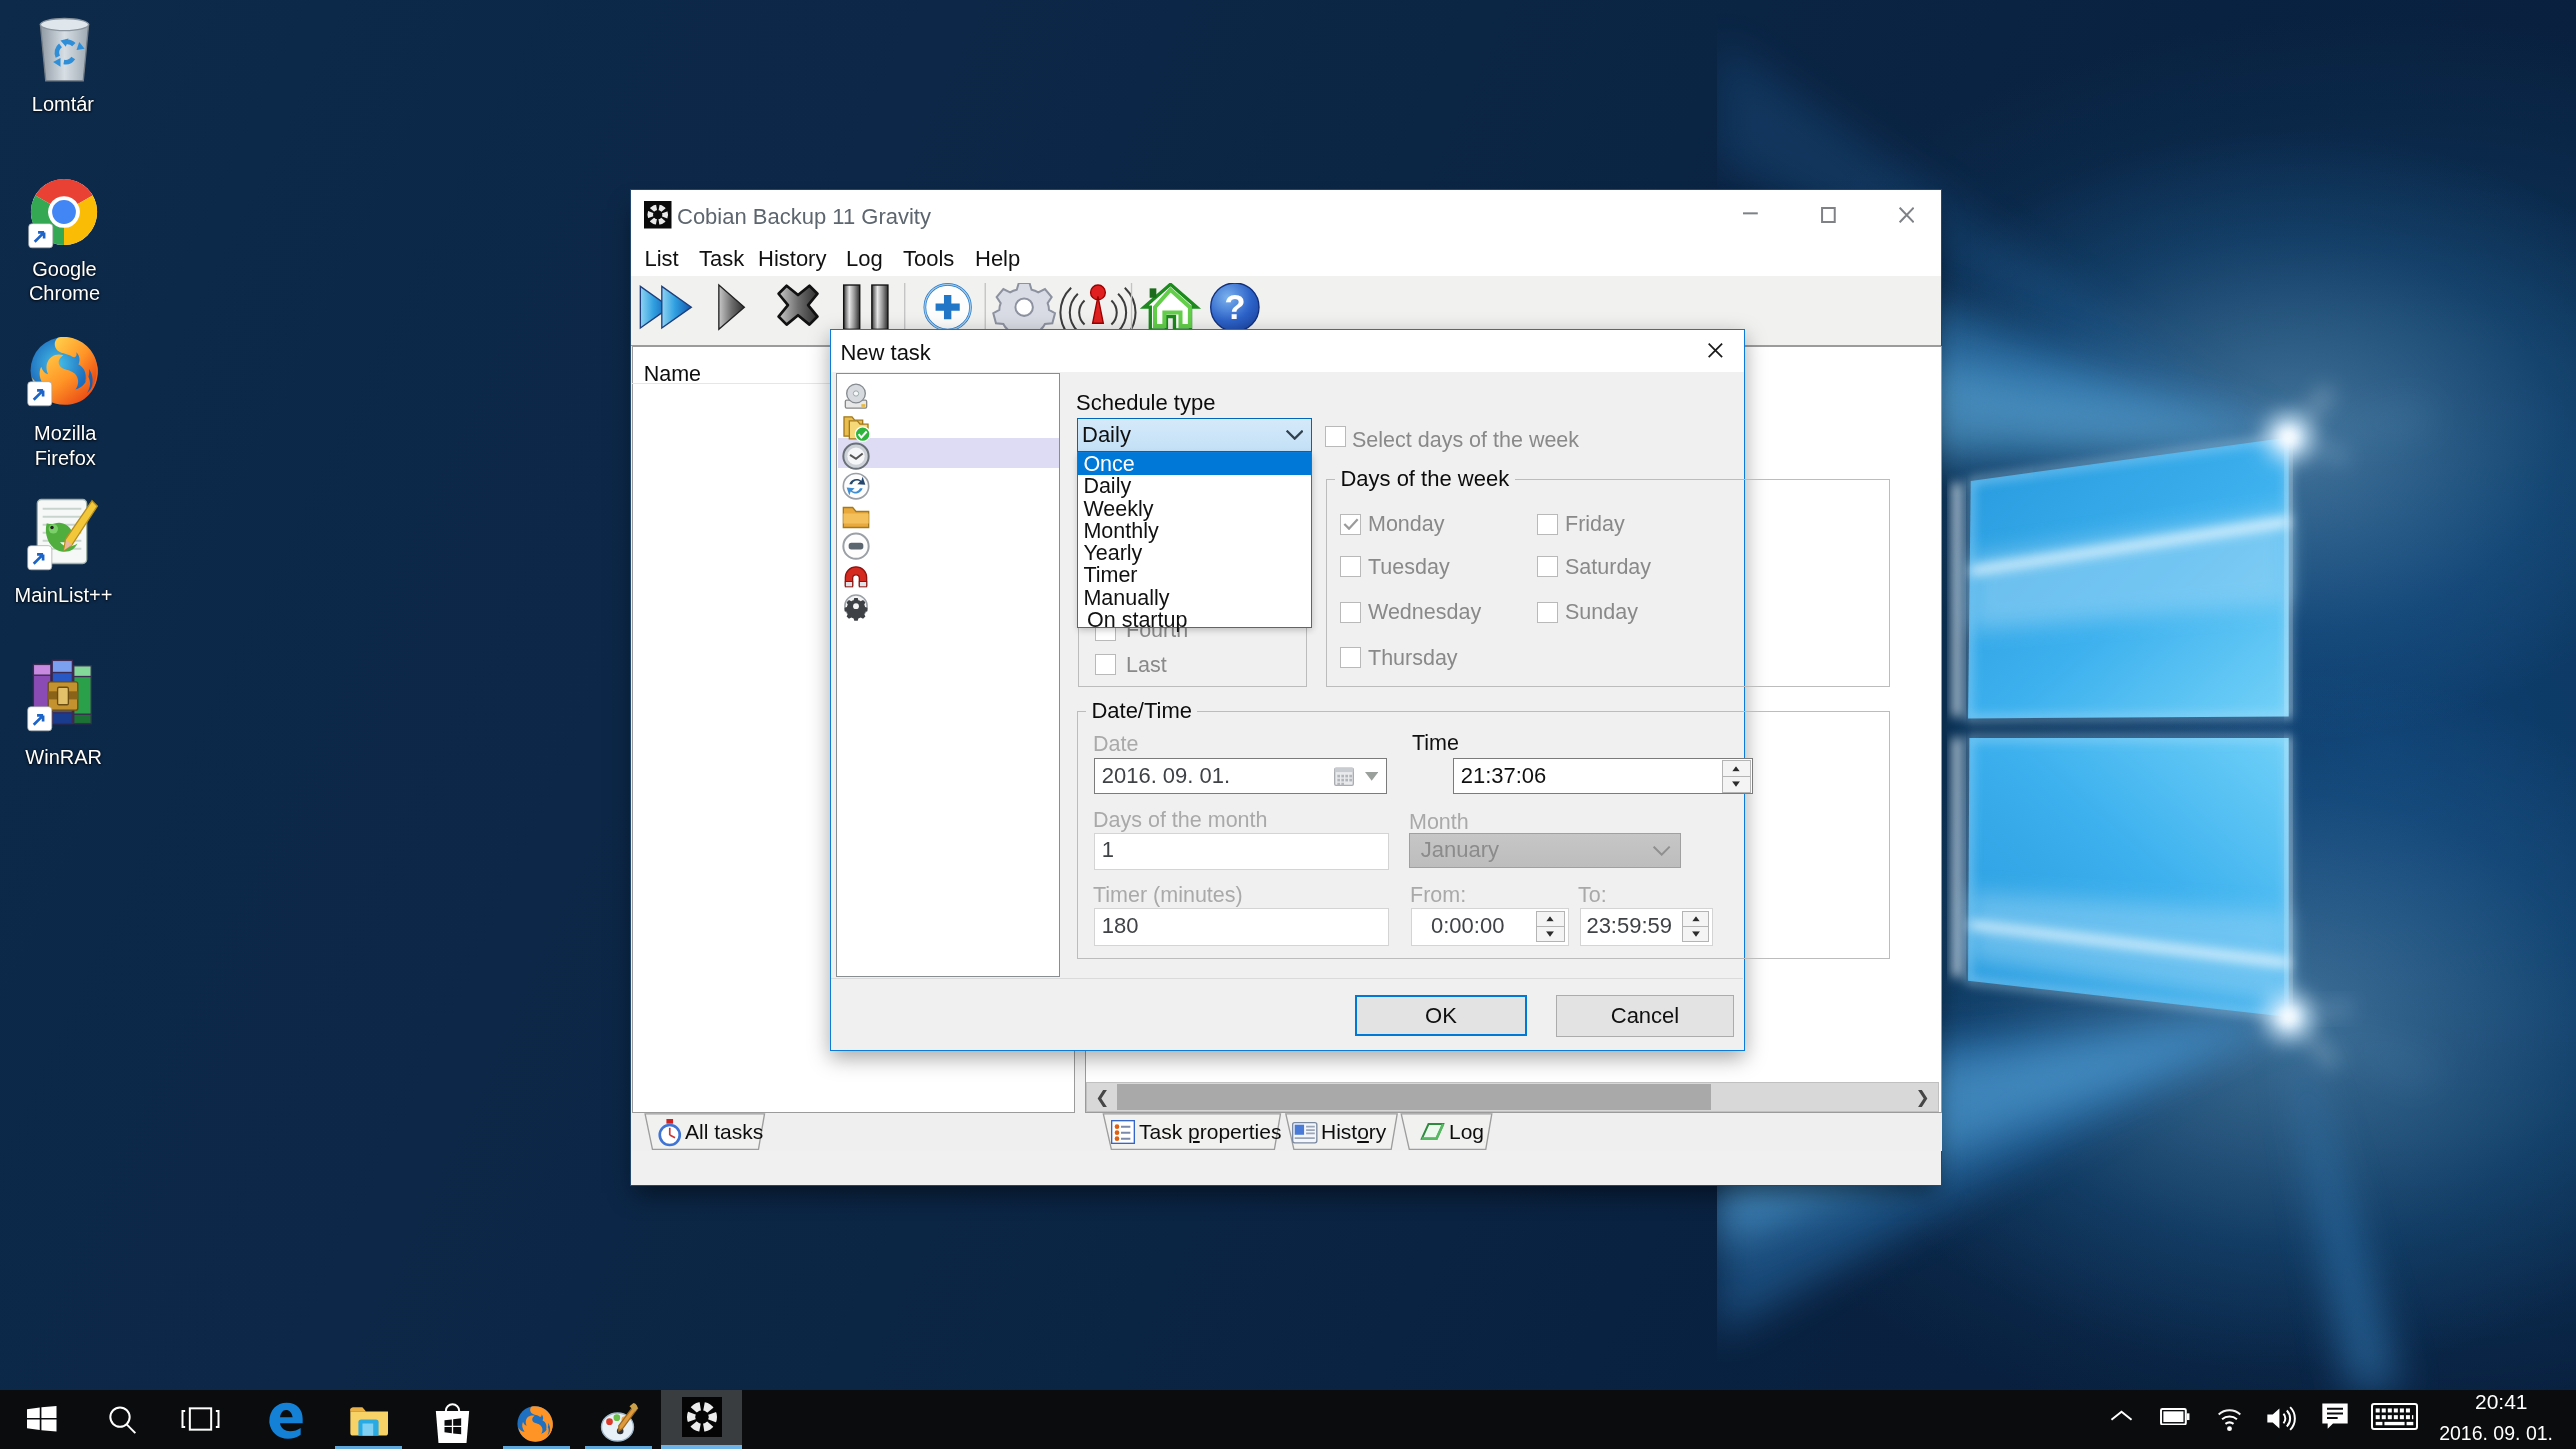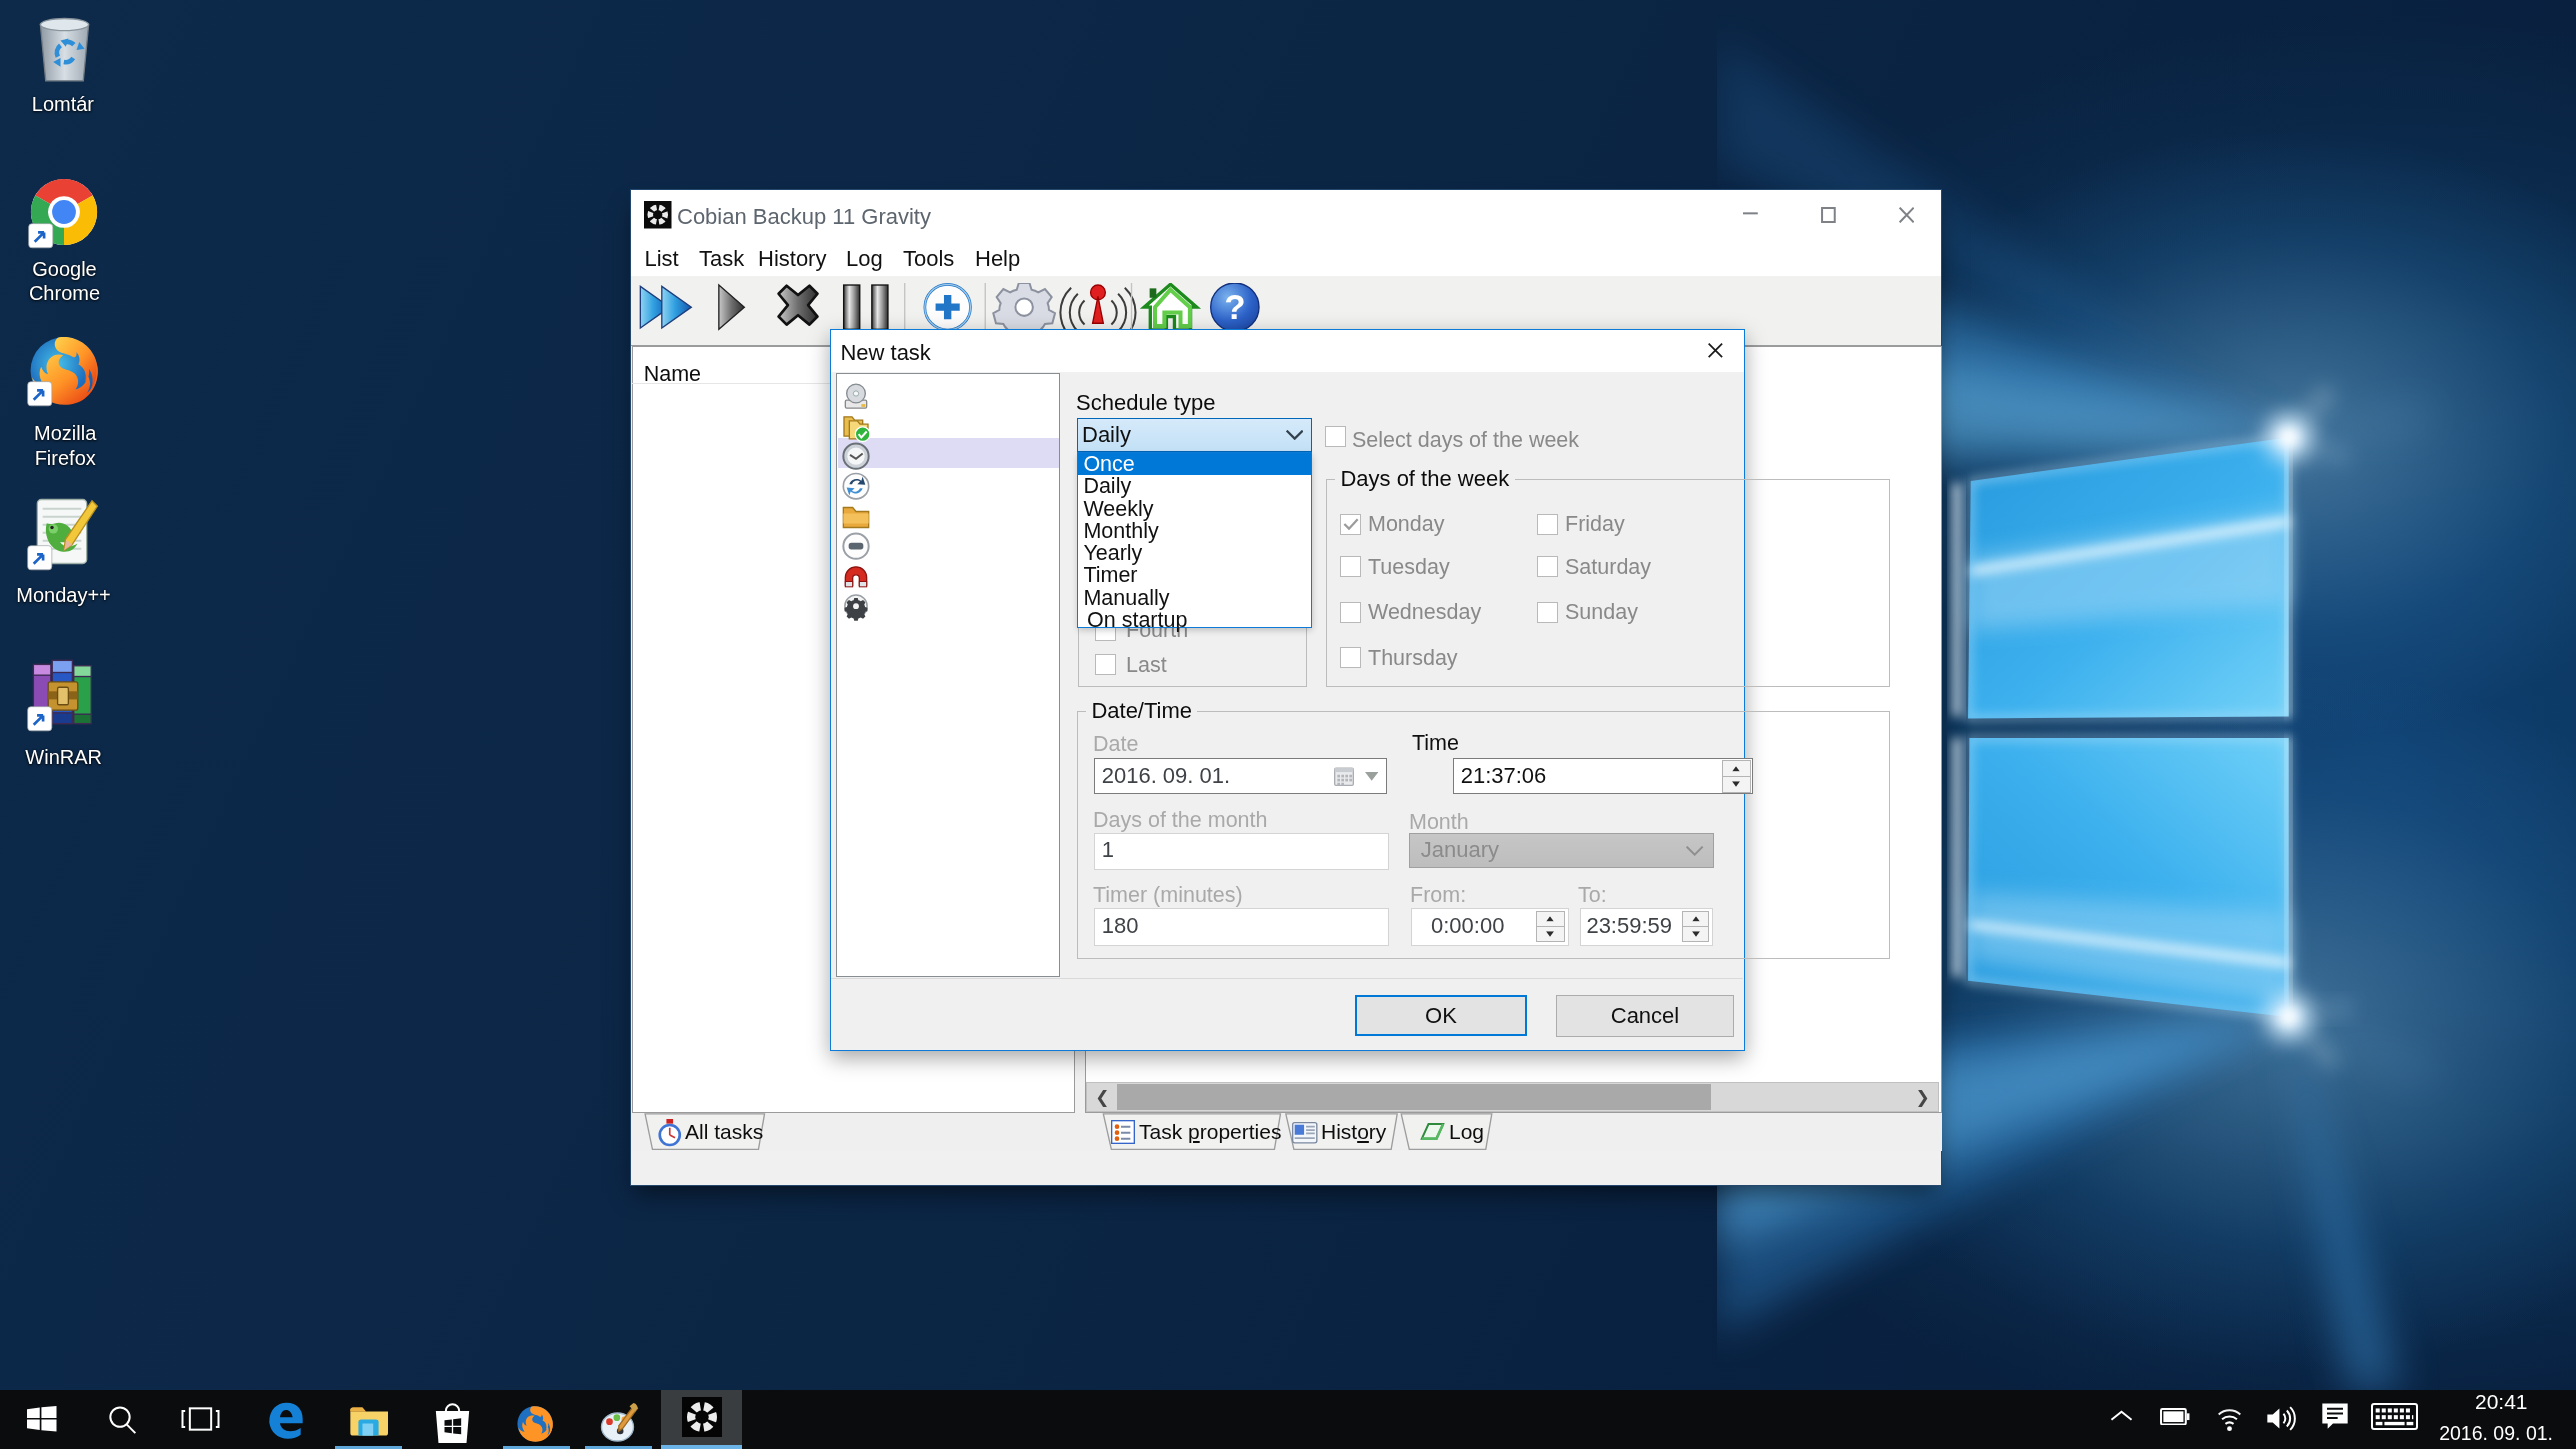--- a/index.html
+++ b/index.html
@@ -146,21 +146,21 @@
  <path d="M28,44 C24,58 30,78 44,84 C58,90 70,84 74,74 C66,80 54,80 48,72 C60,74 68,66 66,56 C62,46 50,40 40,44 C34,46 30,44 28,44 Z" fill="#4fae3d"></path>
  <circle cx="38" cy="52" r="7" fill="#7cd06a"></circle>
     <circle cx="36" cy="50" r="2.6" fill="#222"></circle>
  <path d="M96,10 L104,18 L66,76 L54,84 L56,68 Z" fill="#f3c73a" stroke="#b78f1f" stroke-width="2"></path>
  <path d="M54,84 l12,-8 -8,-8 z" fill="#e9b7a0"></path>
 </svg>
 <svg class="a" style="left:27px;top:545px" width="25.5" height="25.5" viewBox="0 0 38 38">
  <rect x="1" y="1" width="36" height="36" rx="5" fill="#fff" stroke="#9aa0a6"></rect>
  <path d="M10,28 L24,14 M24,14 h-9 M24,14 v9" stroke="#1d64c8" stroke-width="4" fill="none"></path>
 </svg>
-<div class="dlbl" style="left:0px;top:584px;width:127px;">Monday++</div>
+<div class="dlbl" style="left:0px;top:584px;width:127px;">MainList++</div>
 
 <svg class="a" style="left:27.5px;top:655px" width="74" height="74" viewBox="0 0 110 110">
  <g stroke="#3c2a52" stroke-width="2">
   <rect x="8" y="14" width="26" height="88" rx="4" fill="#8b4bb4"></rect>
   <rect x="8" y="14" width="26" height="16" fill="#c78ae0"></rect>
   <rect x="8" y="88" width="26" height="14" fill="#5f2f85"></rect>
   <rect x="36" y="8" width="30" height="94" rx="4" fill="#2758c4"></rect>
   <rect x="36" y="8" width="30" height="18" fill="#7aa0ef"></rect>
   <rect x="36" y="86" width="30" height="16" fill="#1a3c8f"></rect>
   <rect x="68" y="16" width="26" height="86" rx="4" fill="#2aa04a"></rect>
@@ -487,21 +487,21 @@
         <svg width="8" height="5.4" viewBox="0 0 12 8">
           <path d="M0,0 L6,8 L12,0 z" fill="#2c2c2c"></path>
         </svg>
       </div>
  </div>
  <div class="glbl" style="left:262px;top:478px;">Days of the month</div>
  <div class="fld" style="left:263px;top:503px;width:293px;height:35px;">
       <div class="a" style="left:6.7px;top:3.4px;">1</div>
     </div>
  <div class="glbl" style="left:578px;top:480px;">Month</div>
- <div class="a" style="left:578px;top:503px;width:305px;height:35px;background:linear-gradient(#c6c6c6,#bdbdbd);border:0.7px solid #a0a0a0;box-sizing:border-box;">
+ <div class="a" style="left:578px;top:503px;width:272px;height:35px;background:linear-gradient(#c6c6c6,#bdbdbd);border:0.7px solid #a0a0a0;box-sizing:border-box;">
   <div class="a" style="left:10.7px;top:3.4px;color:#8b8b8b;font-size:22px;">January</div>
   <svg class="a" style="right:9.4px;top:12px" width="17.4" height="10" viewBox="0 0 26 15">
         <path d="M1,1 L13,13 L25,1" stroke="#8f8f8f" stroke-width="3" fill="none"></path>
       </svg>
  </div>
  <div class="glbl" style="left:262px;top:553px;">Timer (minutes)</div>
  <div class="fld" style="left:263px;top:578px;width:293px;height:36px;">
       <div class="a" style="left:6.7px;top:4px;">180</div>
     </div>
  <div class="glbl" style="left:579px;top:553px;">From:</div>

